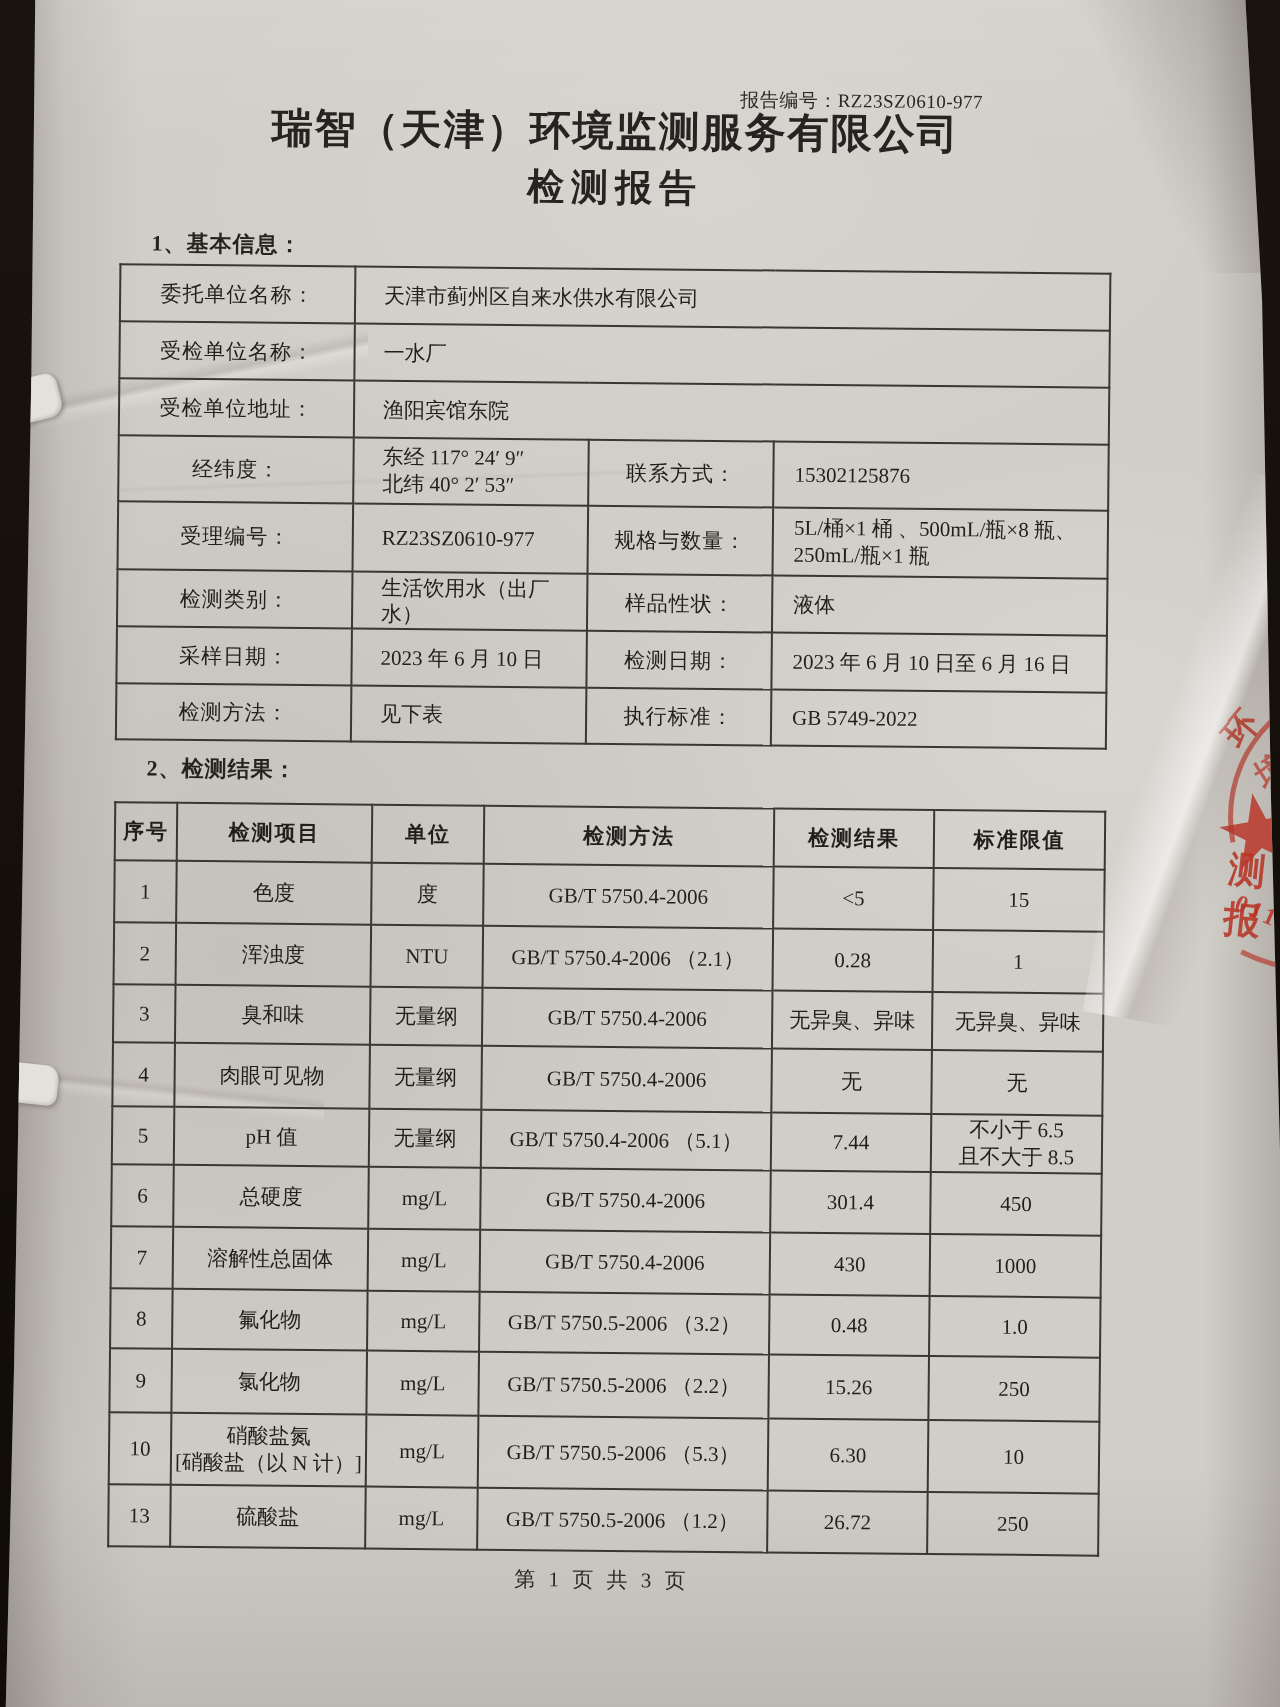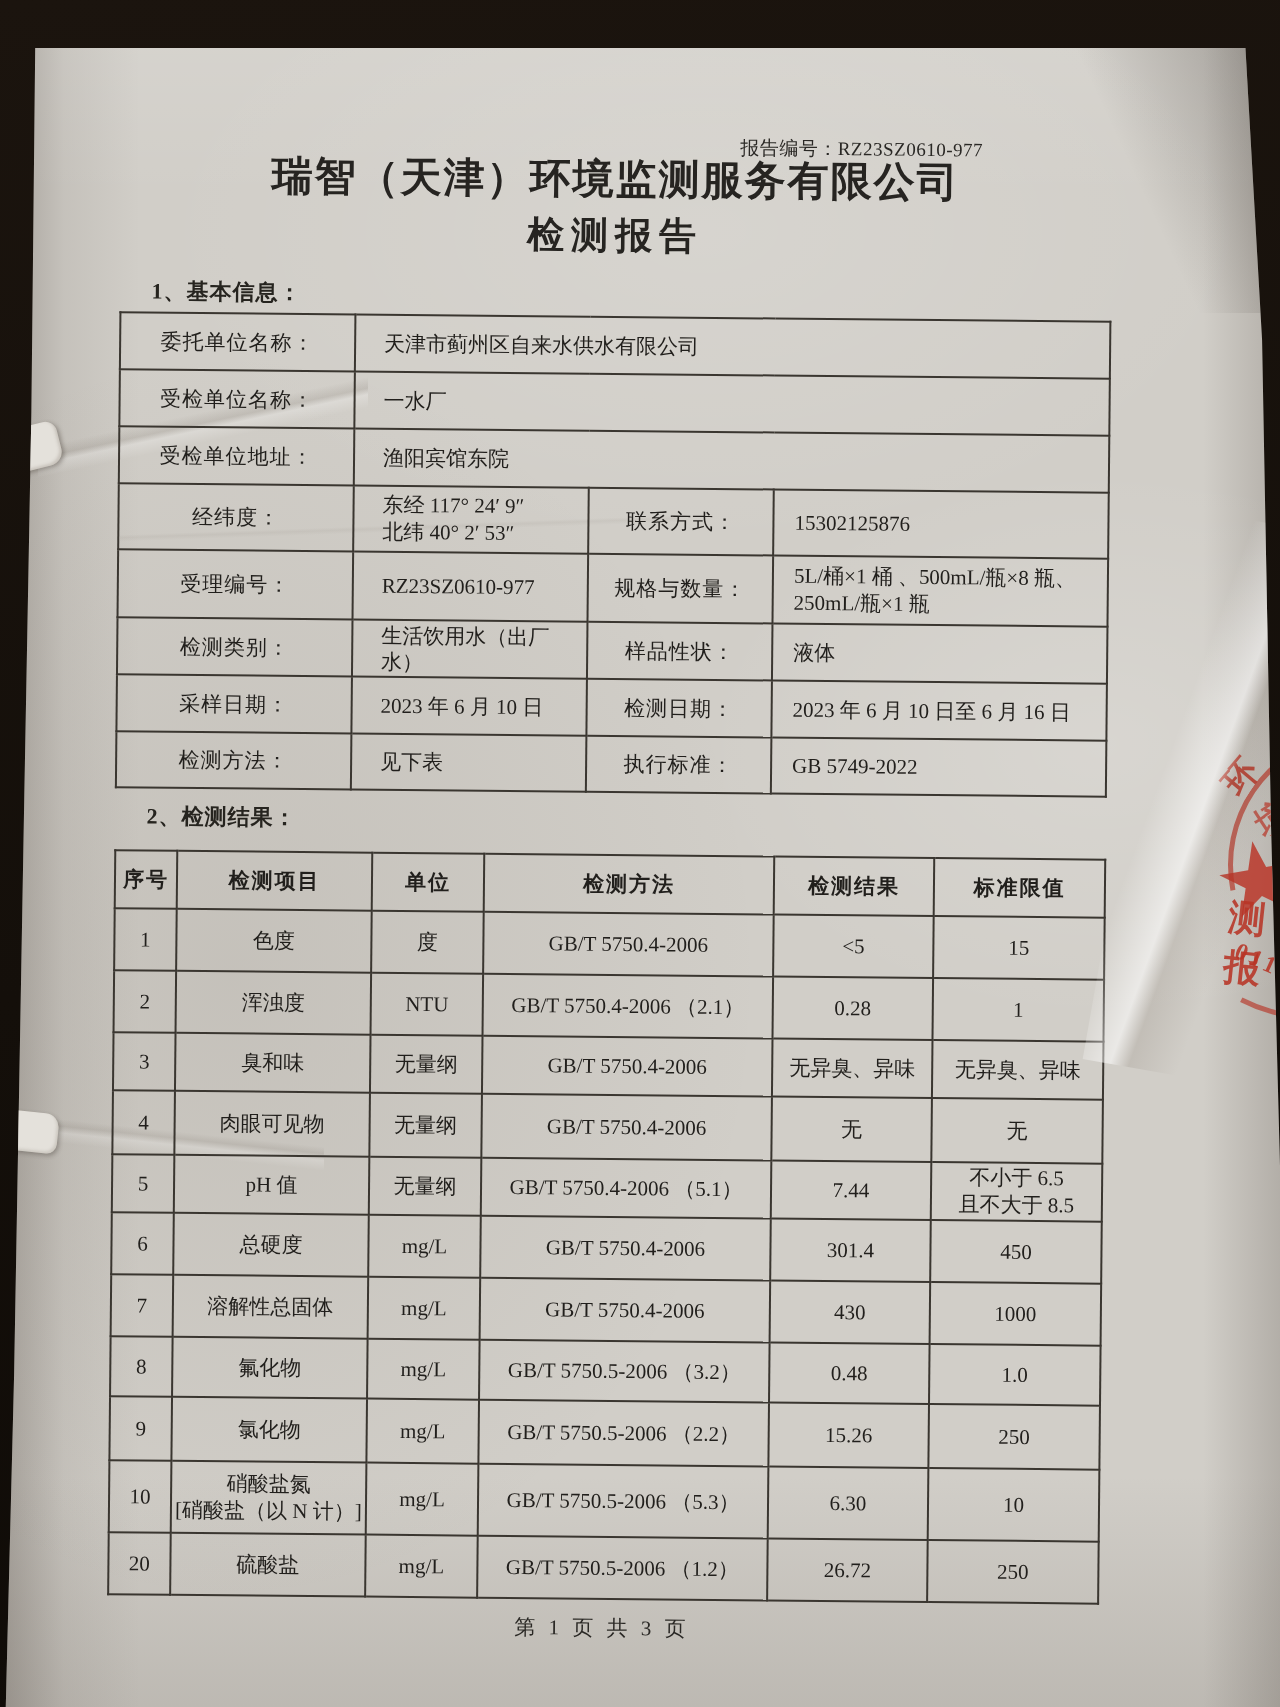--- a/index.html
+++ b/index.html
@@ -14,21 +14,20 @@
     position:absolute;inset:0;
     clip-path:polygon(2.75% 0%, 97.3% 0%, 98.6% 17.6%, 99.3% 46.9%, 100% 67.4%, 100% 100%, 0.45% 100%, 1.1% 80%, 1.9% 45%, 2.45% 22%);
     background:
       radial-gradient(900px 520px at 55% 11%, rgba(255,255,255,.13), transparent 62%),
       radial-gradient(760px 900px at 18% 56%, rgba(88,78,66,.10), transparent 70%),
       radial-gradient(620px 430px at 86% 42%, rgba(255,255,255,.16), transparent 65%),
       linear-gradient(90deg, rgba(58,48,40,.30), rgba(58,48,40,.08) 5%, transparent 11%),
       linear-gradient(270deg, rgba(58,48,40,.20), transparent 6%),
       linear-gradient(180deg, rgba(255,255,255,.10), transparent 9%, transparent 86%, rgba(66,57,48,.14)),
       #d1cec8;
-    margin-top: 48px;
   }
   .shade,.crease,.fold{position:absolute;pointer-events:none;}
   .shade.top-right{left:74%;top:0;width:26%;height:16%;
     background:linear-gradient(245deg, rgba(28,20,14,.30), transparent 45%);}
   .crease.c1{left:38px;top:300px;width:330px;height:150px;
     background:linear-gradient(168deg, transparent 45%, rgba(96,86,76,.14) 50%, rgba(255,255,255,.24) 53%, transparent 59%);}
   .crease.c2{left:24px;top:1020px;width:300px;height:140px;
     background:linear-gradient(186deg, transparent 46%, rgba(96,86,76,.12) 50%, rgba(255,255,255,.20) 54%, transparent 60%);}
   .crease.c3{left:120px;top:440px;width:560px;height:80px;
     background:linear-gradient(178deg, transparent 47%, rgba(110,100,90,.08) 50%, transparent 54%);}
@@ -255,21 +254,21 @@
         <td class="two-line">
           <div>硝酸盐氮</div>
           <div>[硝酸盐（以 N 计）]</div>
         </td>
         <td>mg/L</td>
         <td>GB/T 5750.5-2006 （5.3）</td>
         <td>6.30</td>
         <td>10</td>
       </tr>
       <tr style="height:62px">
-        <td>20</td>
+        <td>13</td>
         <td>硫酸盐</td>
         <td>mg/L</td>
         <td>GB/T 5750.5-2006 （1.2）</td>
         <td>26.72</td>
         <td>250</td>
       </tr>
     </tbody>
       </table>
 
     <div class="page-footer">第 1 页 共 3 页</div>

